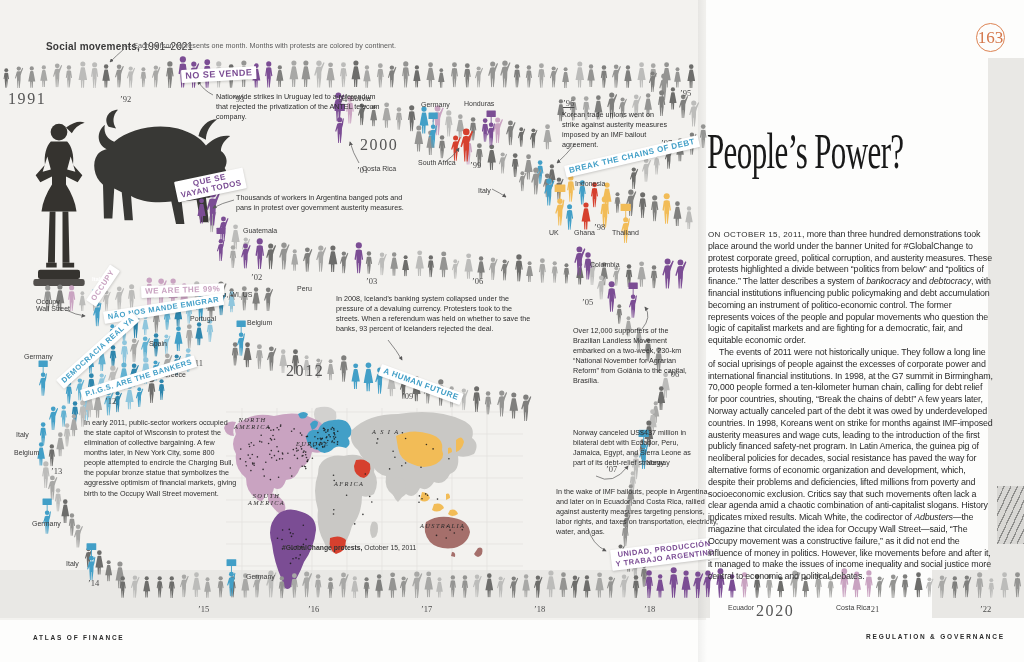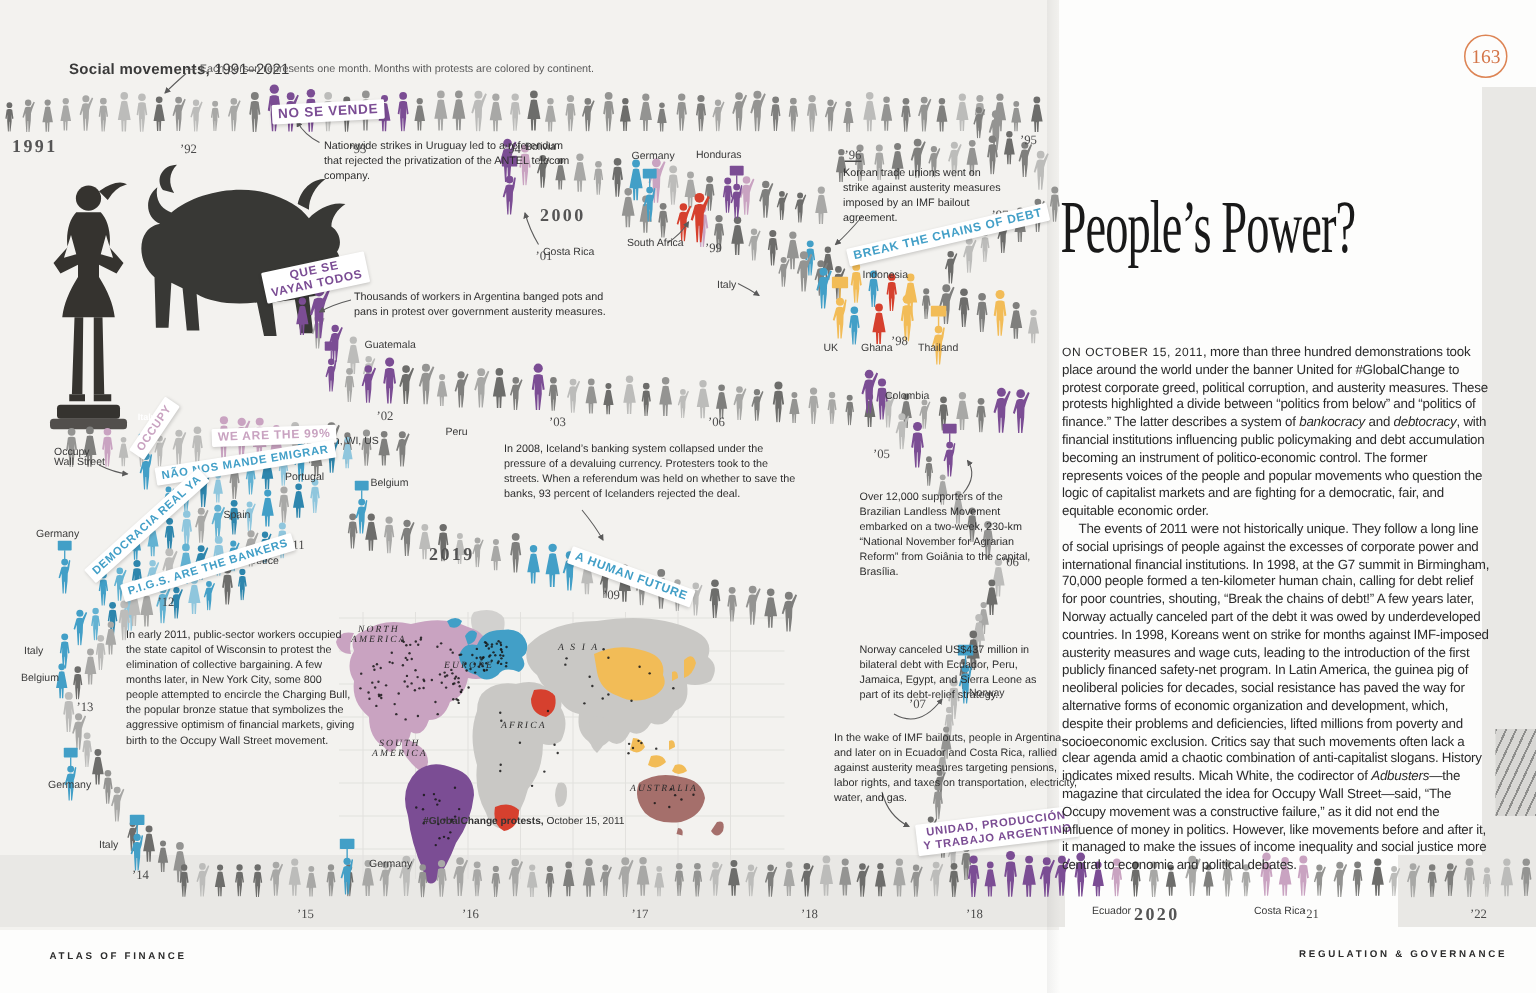--- a/index.html
+++ b/index.html
@@ -9,32 +9,32 @@
   .band{position:absolute;background:#e9e8e5;}
   .gutter{position:absolute;left:698px;top:0;width:9px;height:662px;
           background:linear-gradient(to right,rgba(0,0,0,.05),rgba(0,0,0,0));}
   .right-panel{position:absolute;left:988px;top:58px;width:36px;height:560px;background:#e9e8e5;}
   .coil{position:absolute;left:997px;top:486px;width:27px;height:58px;background-color:#d8d7d4;
         background-image:repeating-linear-gradient(115deg,#8e8e8c 0 1.3px,rgba(0,0,0,0) 1.3px 6px);}
   .hdr{position:absolute;left:30px;top:41px;font-size:10px;color:#3a3a3a;white-space:nowrap;padding-left:16px;}
   .hdr b{letter-spacing:.2px;}
   .hdr-note{position:absolute;left:124px;top:41px;font-size:7.2px;color:#5a5a5a;white-space:nowrap;}
   .yr{position:absolute;font-family:"Liberation Serif",serif;font-size:8.5px;color:#4b4b4b;white-space:nowrap;z-index:30;}
-  .yr-big{font-size:12px;letter-spacing:1.6px;color:#555;font-weight:bold;}
+  .yr-big{font-size:16px;letter-spacing:1.6px;color:#555;}
   .country{position:absolute;font-size:7px;color:#3a3a3a;white-space:pre-line;z-index:32;}
   .ann{position:absolute;font-size:7.2px;line-height:1.4;color:#2e2e2e;z-index:32;}
   .banner{position:absolute;background:#fff;padding:1px 4px 2px;font-weight:bold;letter-spacing:.5px;
           white-space:pre-line;text-align:center;transform-origin:left top;z-index:33;
           box-shadow:0 1px 2.5px rgba(0,0,0,.18);border-radius:1px;}
   .on-sign{position:absolute;font-size:6px;font-weight:bold;color:#fff;text-align:center;z-index:34;}
   .maplabel{position:absolute;font-family:"Liberation Serif",serif;font-style:italic;font-size:6.4px;
             letter-spacing:1.4px;color:#2b2b2b;white-space:pre-line;text-align:center;z-index:12;}
   .mapcaption{position:absolute;font-size:6.8px;color:#333;z-index:12;}
   .pagenum{position:absolute;left:976px;top:23px;width:27px;height:27px;border:1.6px solid #dd8454;
-           border-radius:50%;color:#d4764a;font-family:"Liberation Serif",serif;font-size:13px;
+           border-radius:50%;color:#d4764a;font-family:"Liberation Serif",serif;font-size:17px;
            display:flex;align-items:center;justify-content:center;background:#fdfdfc;z-index:40;}
   .a-title{position:absolute;left:707px;top:122px;font-family:"Liberation Serif",serif;font-size:50px;
            font-weight:400;color:#191919;transform:scaleX(.62);transform-origin:left top;
            letter-spacing:-1px;white-space:nowrap;z-index:40;}
   .a-sub{position:absolute;left:708px;top:186px;width:262px;font-size:11.5px;line-height:1.2;
          font-weight:bold;color:#101010;z-index:40;}
   .article{position:absolute;left:708px;top:229px;width:286px;font-size:8.9px;line-height:11.8px;
            letter-spacing:-0.15px;color:#2b2b2b;z-index:40;}
   .article p{margin:0;}
   .article p + p{text-indent:11px;}
@@ -1571,21 +1571,21 @@
       <div class="yr" style="left: 470px; top: 160px;">’99</div>
       <div class="yr yr-big" style="left: 350px; top: 136px; padding-left: 10px;">2000</div>
       <div class="yr" style="left: 357px; top: 165px;">’01</div>
       <div class="yr" style="left: 251px; top: 272px;">’02</div>
       <div class="yr" style="left: 366px; top: 276px;">’03</div>
       <div class="yr" style="left: 472px; top: 276px;">’06</div>
       <div class="yr" style="left: 582px; top: 297px;">’05</div>
       <div class="yr" style="left: 668px; top: 369px;">’06</div>
       <div class="yr" style="left: 606px; top: 464px;">’07</div>
       <div class="yr" style="left: 402px; top: 391px;">’09</div>
-      <div class="yr yr-big" style="left: 286px; top: 362px;">2019</div>
+      <div class="yr yr-big" style="left: 286px; top: 362px;">2012</div>
       <div class="yr" style="left: 192px; top: 358px;">’11</div>
       <div class="yr" style="left: 105px; top: 396px;">’12</div>
       <div class="yr" style="left: 51px; top: 466px;">’13</div>
       <div class="yr" style="left: 88px; top: 578px;">’14</div>
       <div class="yr" style="left: 198px; top: 604px;">’15</div>
       <div class="yr" style="left: 308px; top: 604px;">’16</div>
       <div class="yr" style="left: 421px; top: 604px;">’17</div>
       <div class="yr" style="left: 534px; top: 604px;">’18</div>
       <div class="yr" style="left: 644px; top: 604px;">’18</div>
       <div class="yr yr-big" style="left: 756px; top: 602px;">2020</div>

